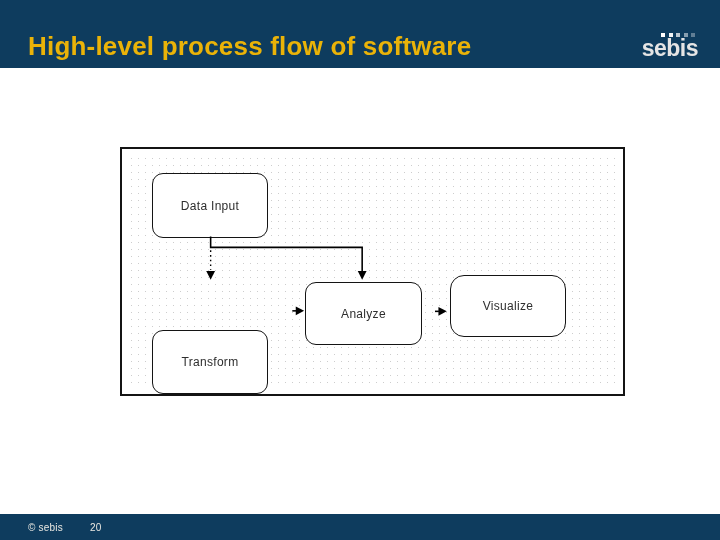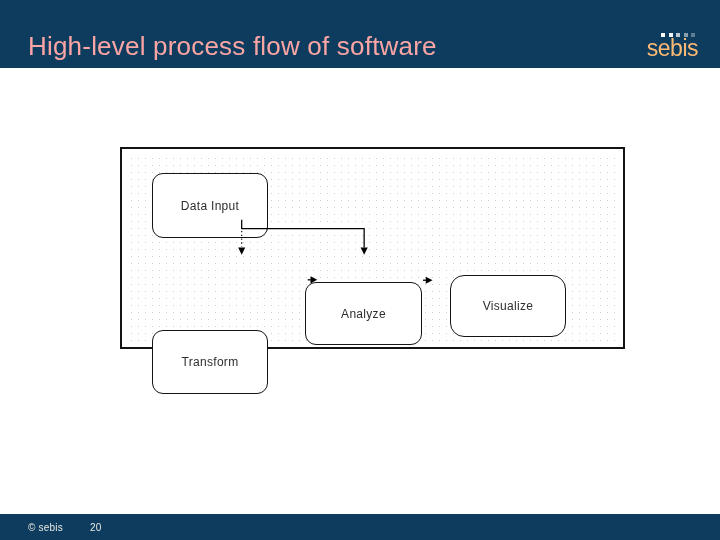--- a/index.html
+++ b/index.html
@@ -20,23 +20,23 @@
     top: 0; left: 0;
     width: 720px;
     height: 68px;
     background: #0e3c5e;
     display: flex;
     align-items: flex-end;
     justify-content: space-between;
     padding: 0 20px 8px 28px;
   }
   .page-title {
-    color: #fca5a5;
+    color: #eab308;
     font-size: 26px;
-    font-weight: 400;
+    font-weight: 700;
     letter-spacing: 0.2px;
     line-height: 1.05;
   }
   .logo {
     position: relative;
     display: flex;
     flex-direction: column;
     align-items: flex-end;
     padding-right: 2px;
   }
@@ -50,34 +50,34 @@
     width: 4px; height: 4px;
     background: #ffffff;
     display: inline-block;
   }
   .logo-dots span:nth-child(1){ opacity: 1; }
   .logo-dots span:nth-child(2){ opacity: .95; }
   .logo-dots span:nth-child(3){ opacity: .72; }
   .logo-dots span:nth-child(4){ opacity: .5; }
   .logo-dots span:nth-child(5){ opacity: .34; }
   .logo-text {
-    color: #fdba74;
+    color: #e5e5e5;
     font-size: 23px;
-    font-weight: 400;
+    font-weight: 700;
     letter-spacing: -0.5px;
     line-height: 0.95;
   }
 
   
   .diagram {
     position: absolute;
     left: 120px;
     top: 147px;
     width: 505px;
-    height: 202px;
+    height: 249px;
     background: #ffffff;
     border: 2px solid #141414;
   }
   .diagram-grid {
     position: absolute;
     left: 6px; top: 6px; right: 6px; bottom: 6px;
     background-image: radial-gradient(#cdcdcd 0.9px, transparent 0.9px);
     background-size: 7px 7px;
   }
   .connectors {

